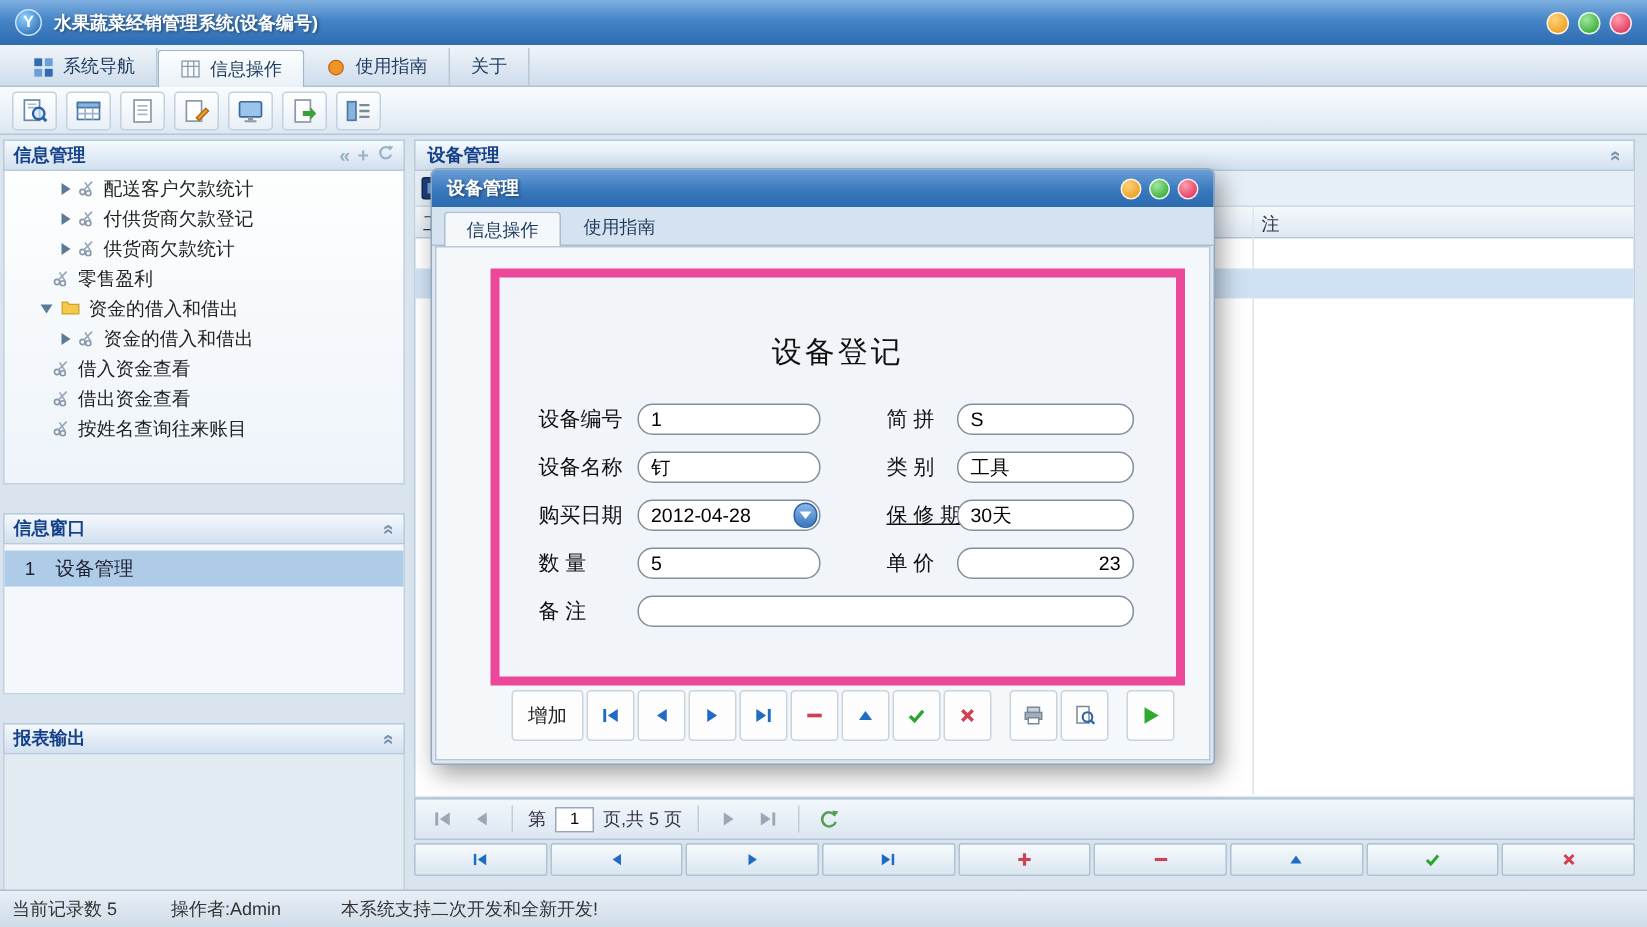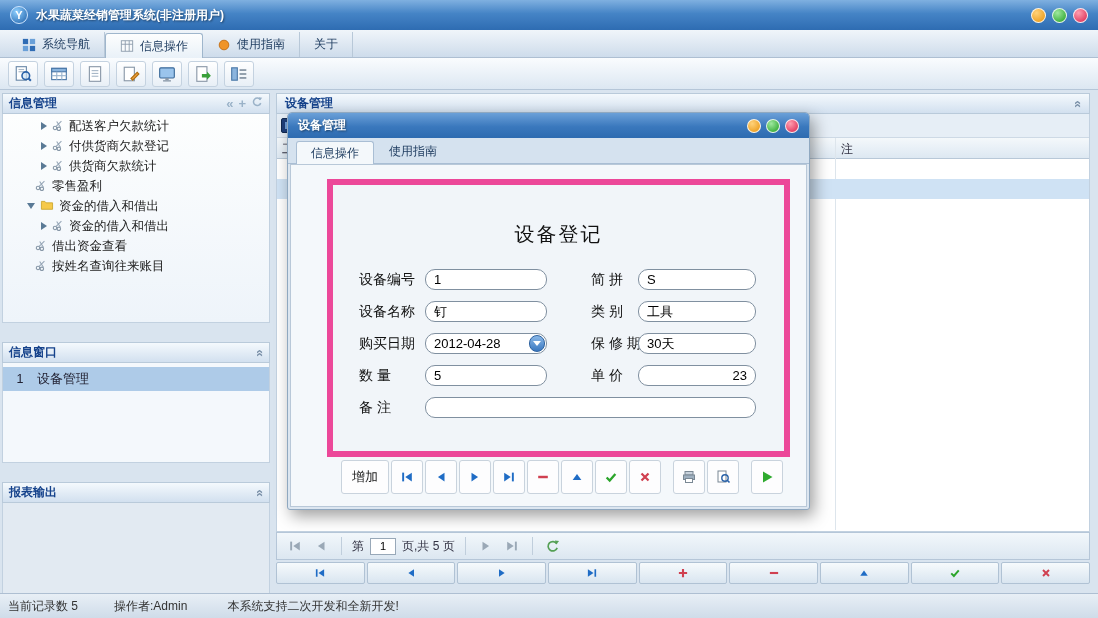--- a/index.html
+++ b/index.html
@@ -150,21 +150,21 @@
   display:flex; align-items:center; justify-content:center; cursor:pointer; }
 .d-add { width:48px; font-size:13px; color:#222; }
 .d-ic { width:32px; }
 .gap-l { margin-left:10px; }
 </style>
 </head>
 <body>
 
 <div class="titlebar">
   <div class="title-logo">Y</div>
-  <div class="title-text">水果蔬菜经销管理系统(非注册用户)</div>
+  <div class="title-text">水果蔬菜经销管理系统(设备编号)</div>
   <div class="win-btns">
     <div class="win-btn wb-min"></div>
     <div class="win-btn wb-max"></div>
     <div class="win-btn wb-close"></div>
   </div>
 </div>
 
 <div class="tabbar">
   <div class="tab">
     <span class="ticon">
@@ -323,20 +323,28 @@
             <path d="M4.5 9 L11 2.5 M5.5 3 L10 10" stroke="#98a8b8" stroke-width="1.3"></path>
           </svg></span>
       <span class="tree-label">资金的借入和借出</span>
     </div>
     <div class="tree-row pl-plain">
       <span><svg width="12" height="12" viewBox="0 0 14 14">
             <circle cx="3.5" cy="10.5" r="2" fill="none" stroke="#8898a8" stroke-width="1.3"></circle>
             <circle cx="8" cy="11.5" r="2" fill="none" stroke="#8898a8" stroke-width="1.3"></circle>
             <path d="M4.5 9 L11 2.5 M5.5 3 L10 10" stroke="#98a8b8" stroke-width="1.3"></path>
           </svg></span>
+      <span class="tree-label">借入资金查看</span>
+    </div>
+    <div class="tree-row pl-plain">
+      <span><svg width="12" height="12" viewBox="0 0 14 14">
+            <circle cx="3.5" cy="10.5" r="2" fill="none" stroke="#8898a8" stroke-width="1.3"></circle>
+            <circle cx="8" cy="11.5" r="2" fill="none" stroke="#8898a8" stroke-width="1.3"></circle>
+            <path d="M4.5 9 L11 2.5 M5.5 3 L10 10" stroke="#98a8b8" stroke-width="1.3"></path>
+          </svg></span>
       <span class="tree-label">借出资金查看</span>
     </div>
     <div class="tree-row pl-plain">
       <span><svg width="12" height="12" viewBox="0 0 14 14">
             <circle cx="3.5" cy="10.5" r="2" fill="none" stroke="#8898a8" stroke-width="1.3"></circle>
             <circle cx="8" cy="11.5" r="2" fill="none" stroke="#8898a8" stroke-width="1.3"></circle>
             <path d="M4.5 9 L11 2.5 M5.5 3 L10 10" stroke="#98a8b8" stroke-width="1.3"></path>
           </svg></span>
       <span class="tree-label">按姓名查询往来账目</span>
     </div>
@@ -504,21 +512,21 @@
         <span class="flabel" style="left:26px;">设备名称</span>
         <input class="rinput" style="left: 92px; width: 122px;" value="钉">
         <span class="flabel" style="left:258px;">类 别</span>
         <input class="rinput" style="left: 305px; width: 118px;" value="工具">
       </div>
 
       <div class="frow" style="top:148px; left:0; width:463px;">
         <span class="flabel" style="left:26px;">购买日期</span>
         <input class="rinput" style="left: 92px; width: 122px; padding-right: 20px;" value="2012-04-28">
         <span class="date-arrow" style="left:196px;"></span>
-        <span class="flabel" style="left:258px;">保 修 期</span>
+        <span class="flabel" style="left:258px;text-decoration:underline;">保 修 期</span>
         <input class="rinput" style="left: 305px; width: 118px;" value="30天">
       </div>
 
       <div class="frow" style="top:180px; left:0; width:463px;">
         <span class="flabel" style="left:26px;">数 量</span>
         <input class="rinput" style="left: 92px; width: 122px;" value="5">
         <span class="flabel" style="left:258px;">单 价</span>
         <input class="rinput ta-r" style="left: 305px; width: 118px;" value="23">
       </div>
 

